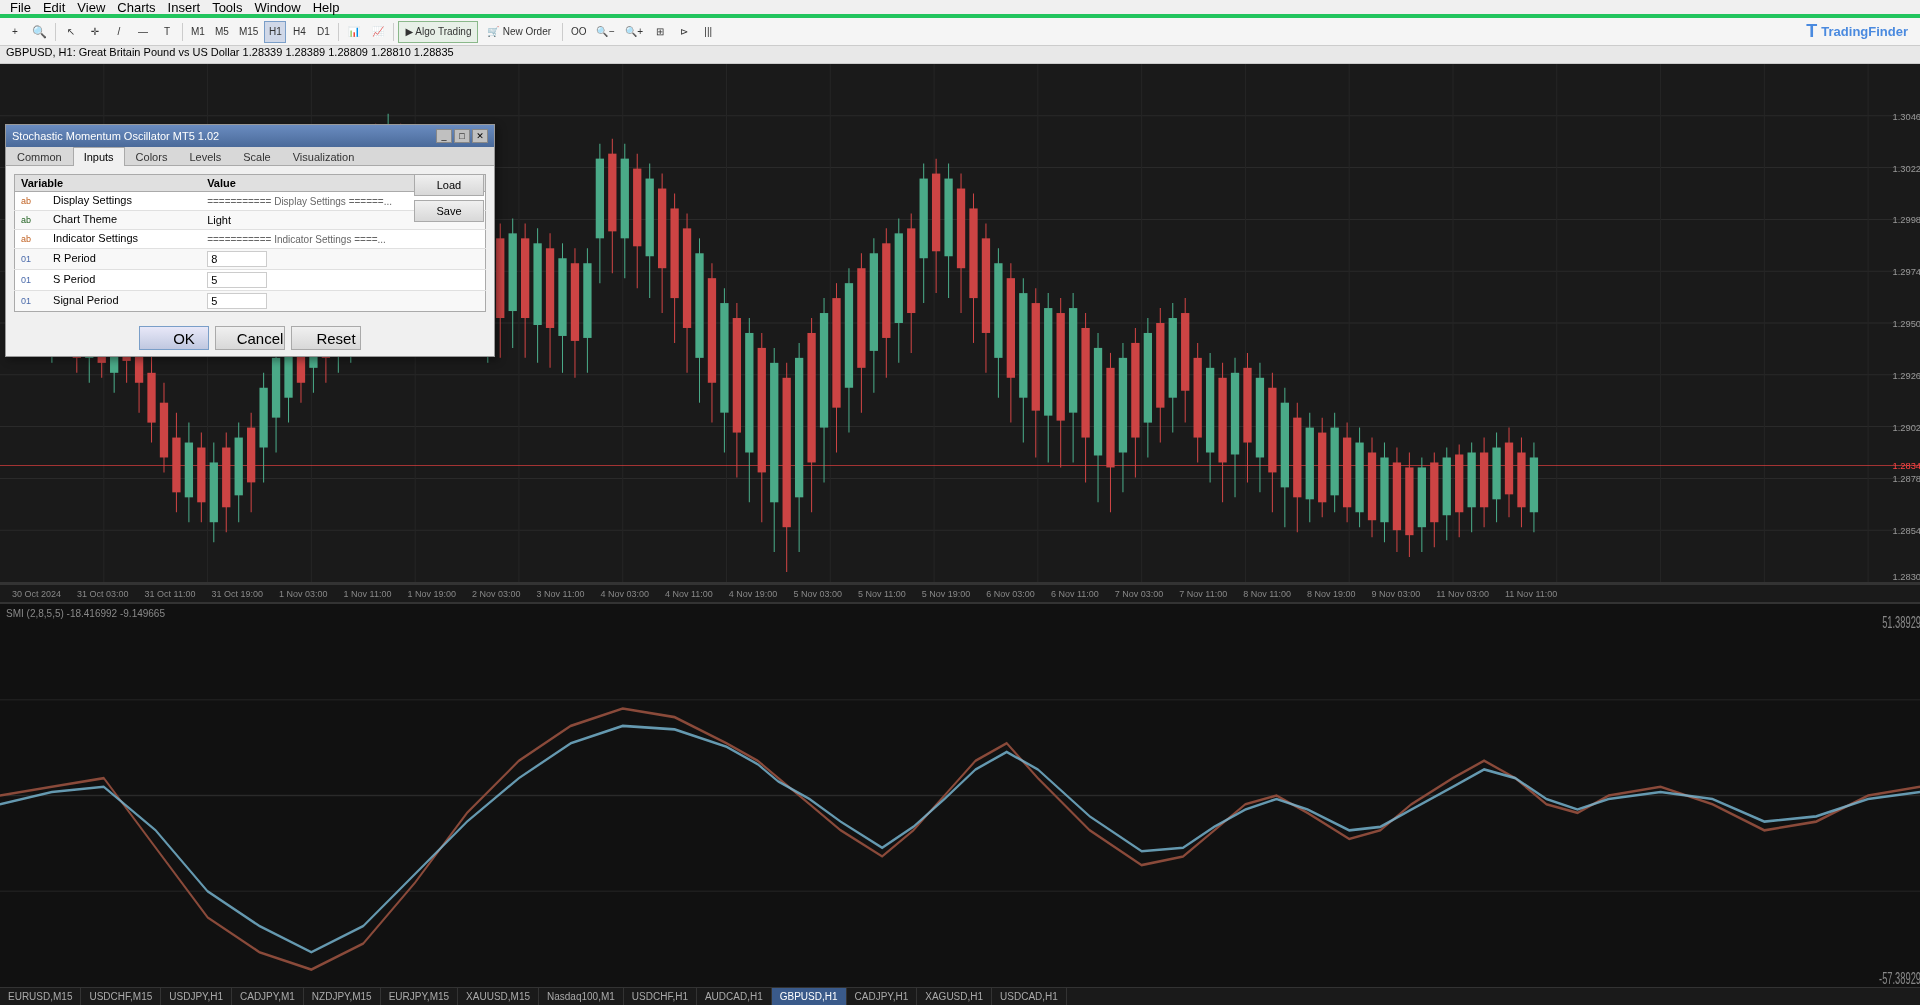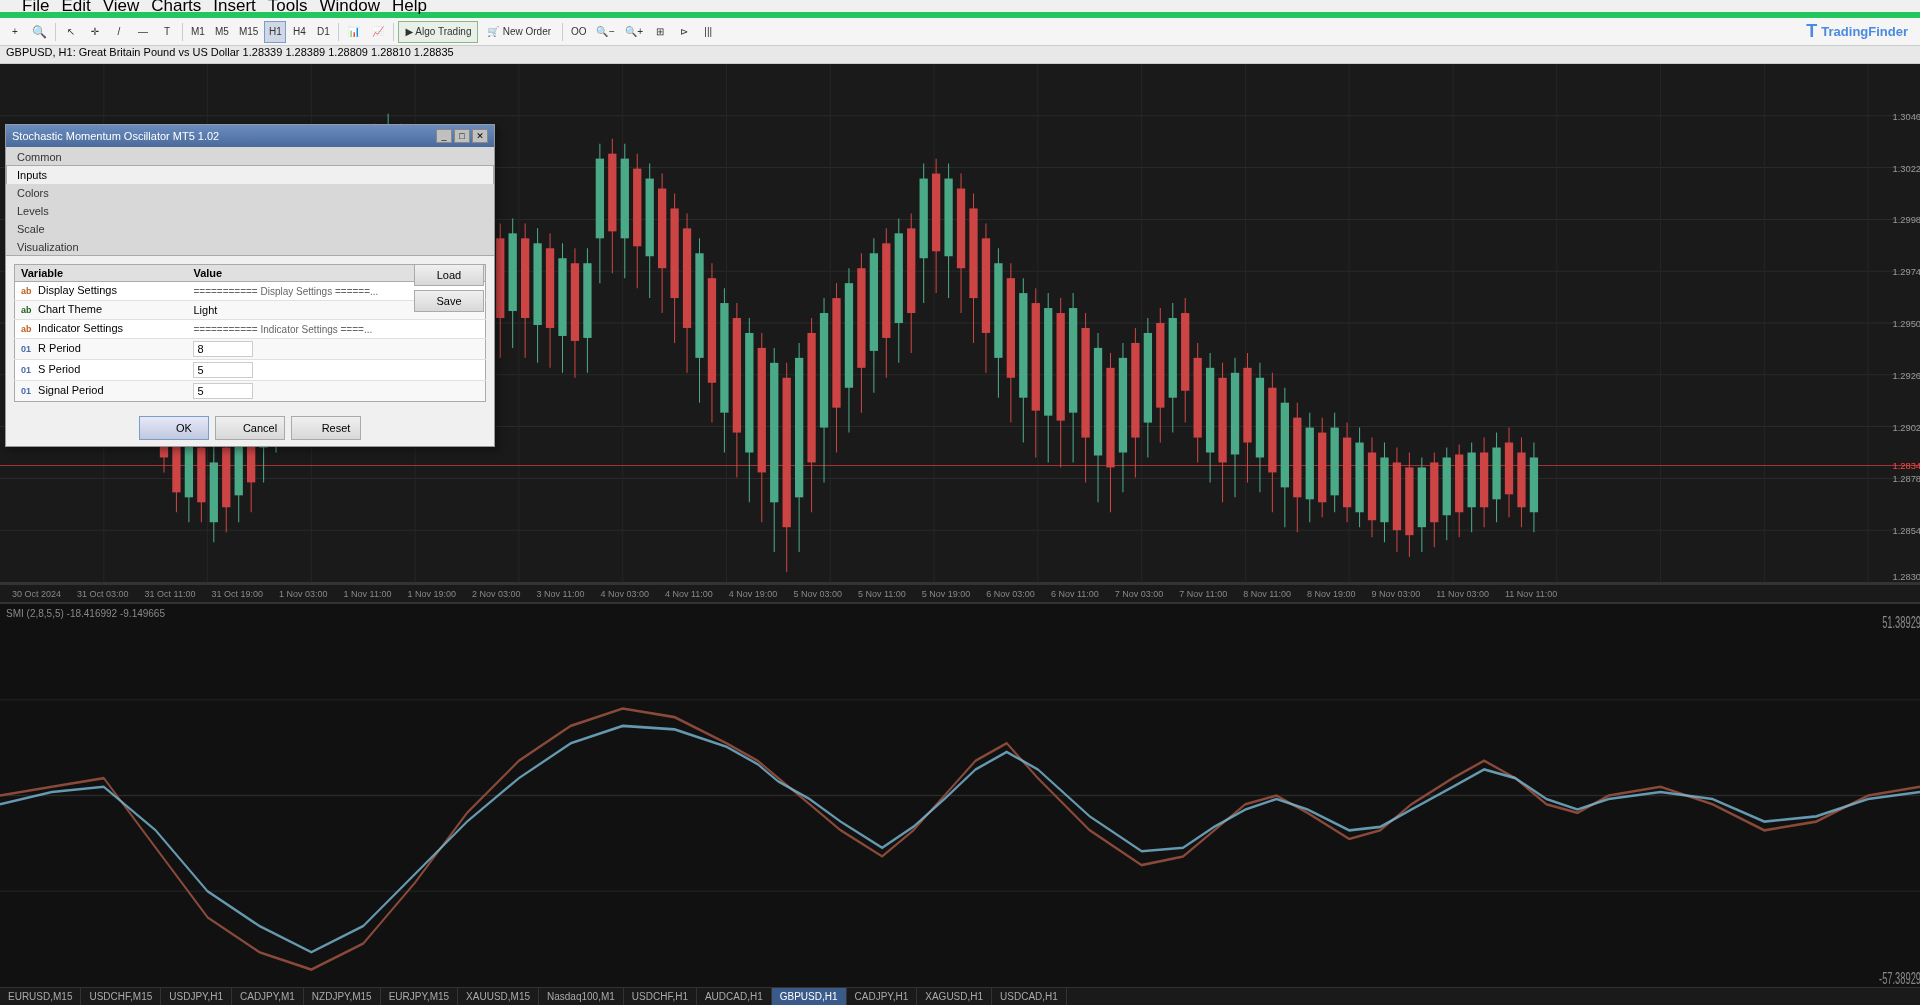--- a/index.html
+++ b/index.html
@@ -4,23 +4,23 @@
   <style>
     * { margin: 0; padding: 0; box-sizing: border-box; }
     body { width: 1920px; height: 1005px; overflow: hidden; background: #1a1a2e; font-family: 'Segoe UI', Tahoma, Arial, sans-serif; font-size: 11px; }
 
     
     .menu-bar {
       height: 18px;
       background: #f0f0f0;
       display: flex;
       align-items: center;
-      padding: 0 16px;
-      border-bottom: 6px solid #22c55e;
-      font-size: 17px;
+      padding: 0 4px;
+      border-bottom: 4px solid #22c55e;
+      font-size: 13px;
       color: #000;
     }
     .menu-bar span { padding: 0 6px; cursor: pointer; }
 
     
     .toolbar {
       height: 28px;
       background: #f5f5f5;
       border-bottom: 1px solid #ccc;
       display: flex;
@@ -129,21 +129,20 @@
       border: 1px solid #888;
       display: flex; align-items: center; justify-content: center;
       font-size: 9px; cursor: pointer; color: #000;
     }
 
     
     .dialog-tabs {
       display: flex;
       background: #d8d8d8;
       border-bottom: 1px solid #aaa;
-      flex-direction: column;
     }
     .dialog-tab {
       padding: 3px 10px;
       font-size: 11px;
       cursor: pointer;
       border: 1px solid transparent;
       border-bottom: none;
       margin-bottom: -1px;
       color: #333;
     }
@@ -180,22 +179,22 @@
     }
     .params-table tr:last-child td { border-bottom: none; }
     .params-table tr:nth-child(even) td { background: #f8f8f8; }
 
     .var-icon {
       display: inline-block;
       width: 14px;
       height: 12px;
       font-size: 9px;
       color: #4a6aaa;
-      font-weight: bold;
-      margin-right: 0;
+      font-weight: normal;
+      margin-right: 15px;
     }
     .var-icon.orange { color: #c06020; }
     .var-icon.green { color: #206020; }
 
     .side-btn {
       width: 70px;
       height: 22px;
       background: linear-gradient(to bottom, #f0f0f0, #d8d8d8);
       border: 1px solid #aaa;
       font-size: 11px;
@@ -208,21 +207,21 @@
       padding: 6px 8px;
       display: flex;
       justify-content: center;
       gap: 6px;
     }
     .footer-btn {
       width: 70px;
       height: 24px;
       background: linear-gradient(to bottom, #f0f0f0, #d8d8d8);
       border: 1px solid #aaa;
-      font-size: 11px;
+      font-size: 15px;
       cursor: pointer;
       display: flex; align-items: center; justify-content: center; padding-left: 20px;
     }
     .footer-btn.ok-btn {
       background: linear-gradient(to bottom, #e8e8f8, #c0c8e0);
       border-color: #7a9ec8;
     }
 
     
     .chart-upper {

